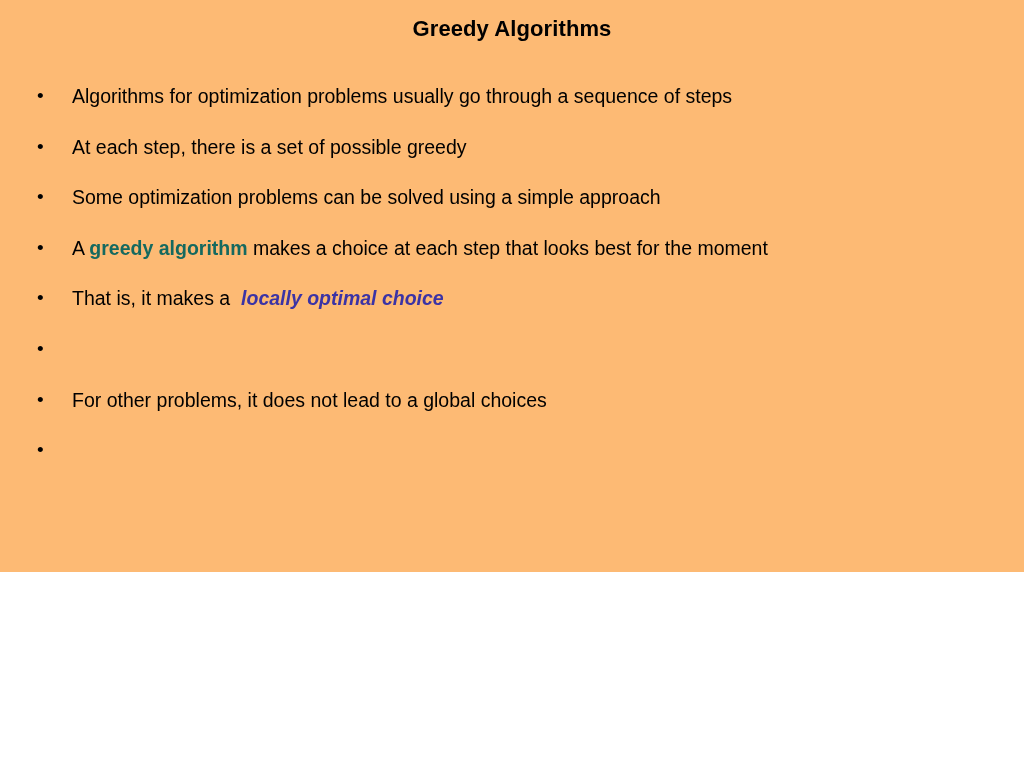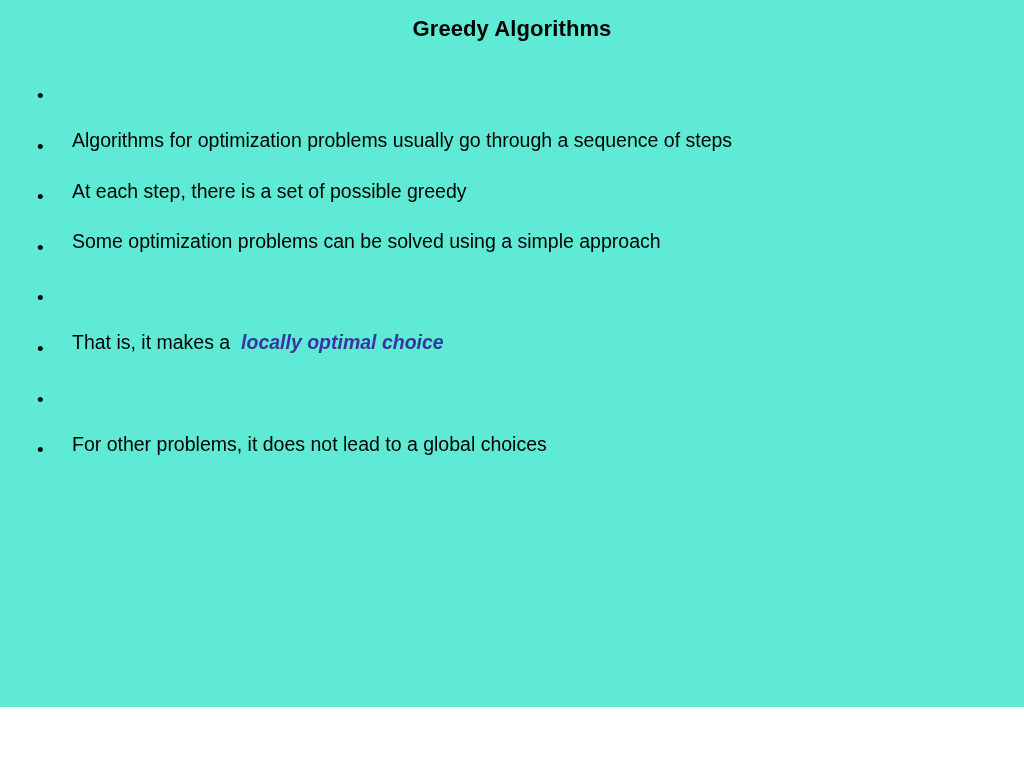--- a/index.html
+++ b/index.html
@@ -11,22 +11,22 @@
     width: 1024px;
     height: 768px;
     overflow: hidden;
     font-family: "Liberation Sans", sans-serif;
     color: #000000;
     -webkit-font-smoothing: antialiased;
   }
   .slide {
     position: relative;
     width: 1024px;
-    height: 707px;
-    background: #5eead4;
+    height: 572px;
+    background: #fdba74;
   }
   .slide-title {
     position: absolute;
     top: 16px;
     left: 0;
     width: 1024px;
     text-align: center;
     font-size: 22px;
     font-weight: bold;
     color: #000000;
@@ -52,21 +52,20 @@
     text-align: left;
     padding-left: 3px;
     box-sizing: border-box;
   }
   .bullet-text {
     flex: 1 1 auto;
     font-size: 19.5px;
     line-height: 26px;
     color: #000000;
     white-space: pre;
-    margin-top: 44px;
   }
   .term-greedy {
     font-weight: bold;
   }
   .term-locally {
     font-weight: bold;
     font-style: italic;
   }
 </style>
 </head>
@@ -84,20 +83,21 @@
       <div class="bullet-row">
         <span class="bullet-marker">•</span>
         <span class="bullet-text"><span>At each step, there is a set of possible greedy</span></span>
       </div>
       <div class="bullet-row">
         <span class="bullet-marker">•</span>
         <span class="bullet-text"><span>Some optimization problems can be solved using a simple approach</span></span>
       </div>
       <div class="bullet-row">
         <span class="bullet-marker">•</span>
+        <span class="bullet-text"><span>A </span><span class="term-greedy" style="color: rgb(21, 105, 95);">greedy algorithm</span><span> makes a choice at each step that looks best for the moment</span></span>
       </div>
       <div class="bullet-row">
         <span class="bullet-marker">•</span>
         <span class="bullet-text"><span>That is, it makes a  </span><span class="term-locally" style="color: rgb(59, 51, 165);">locally optimal choice</span></span>
       </div>
       <div class="bullet-row">
         <span class="bullet-marker">•</span>
       </div>
       <div class="bullet-row">
         <span class="bullet-marker">•</span>

